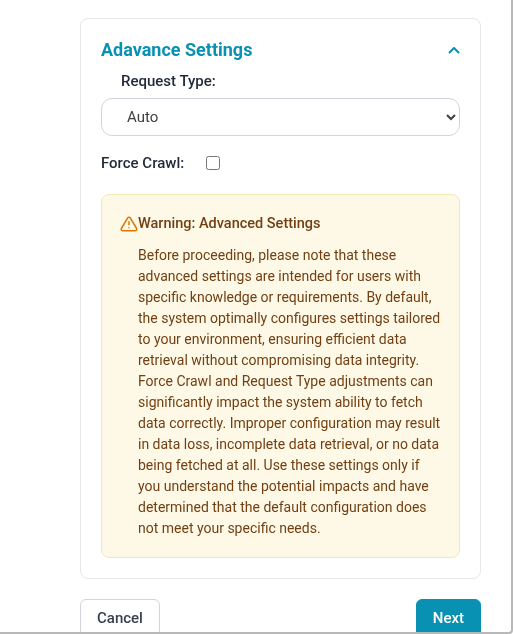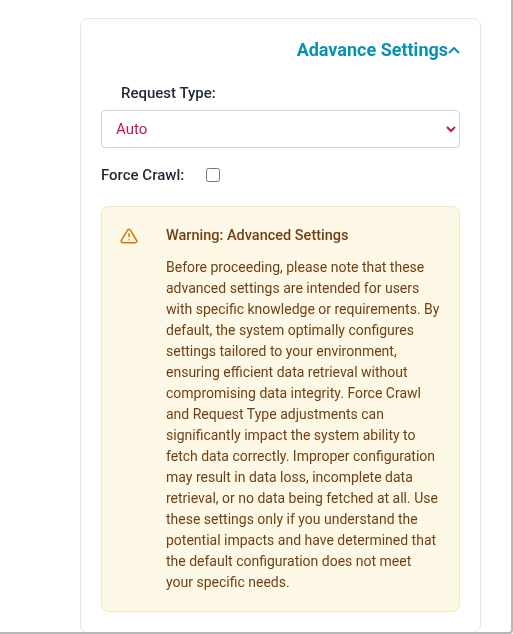--- a/index.html
+++ b/index.html
@@ -21,23 +21,23 @@
       padding: 0 30px 0 80px;
     }
     .panel {
       border: 1px solid #e5e7eb;
       border-radius: 8px;
       padding: 20px;
       margin-top: 18px;
     }
     .panel-header {
       display: flex;
-      justify-content: flex-end;
+      justify-content: space-between;
       align-items: center;
-      margin-bottom: 24px;
+      margin-bottom: 12px;
     }
     .panel-title {
       color: #0891b2;
       font-size: 18px;
       font-weight: 700;
     }
     .chevron-up {
       width: 12px;
       height: 8px;
       stroke: #0891b2;
@@ -50,26 +50,26 @@
       font-weight: 500;
       margin-bottom: 8px;
       display: block;
       margin-left: 20px;
     }
     .select-wrapper {
       margin-bottom: 18px;
     }
     select {
       width: 100%;
-      padding: 8px 10px;
+      padding: 8px 21px;
       font-size: 15px;
       border: 1px solid #d1d5db;
-      border-radius: 4px;
+      border-radius: 11px;
       background: #fff;
-      color: #be185d;
+      color: #404040;
       font-family: inherit;
     }
     .checkbox-row {
       display: flex;
       align-items: center;
       gap: 22px;
       margin-bottom: 22px;
     }
     .checkbox-label {
       font-size: 15px;
@@ -79,21 +79,21 @@
     input[type="checkbox"] {
       width: 14px;
       height: 14px;
     }
     .warning-box {
       background: #fef9e7;
       border: 1px solid #f5e6b8;
       border-radius: 8px;
       padding: 18px;
       display: flex;
-      gap: 28px;
+      gap: 0;
     }
     .warning-icon {
       flex-shrink: 0;
       width: 18px;
       height: 18px;
       margin-top: 2px;
     }
     .warning-content {
       color: #713f12;
       font-size: 14px;

